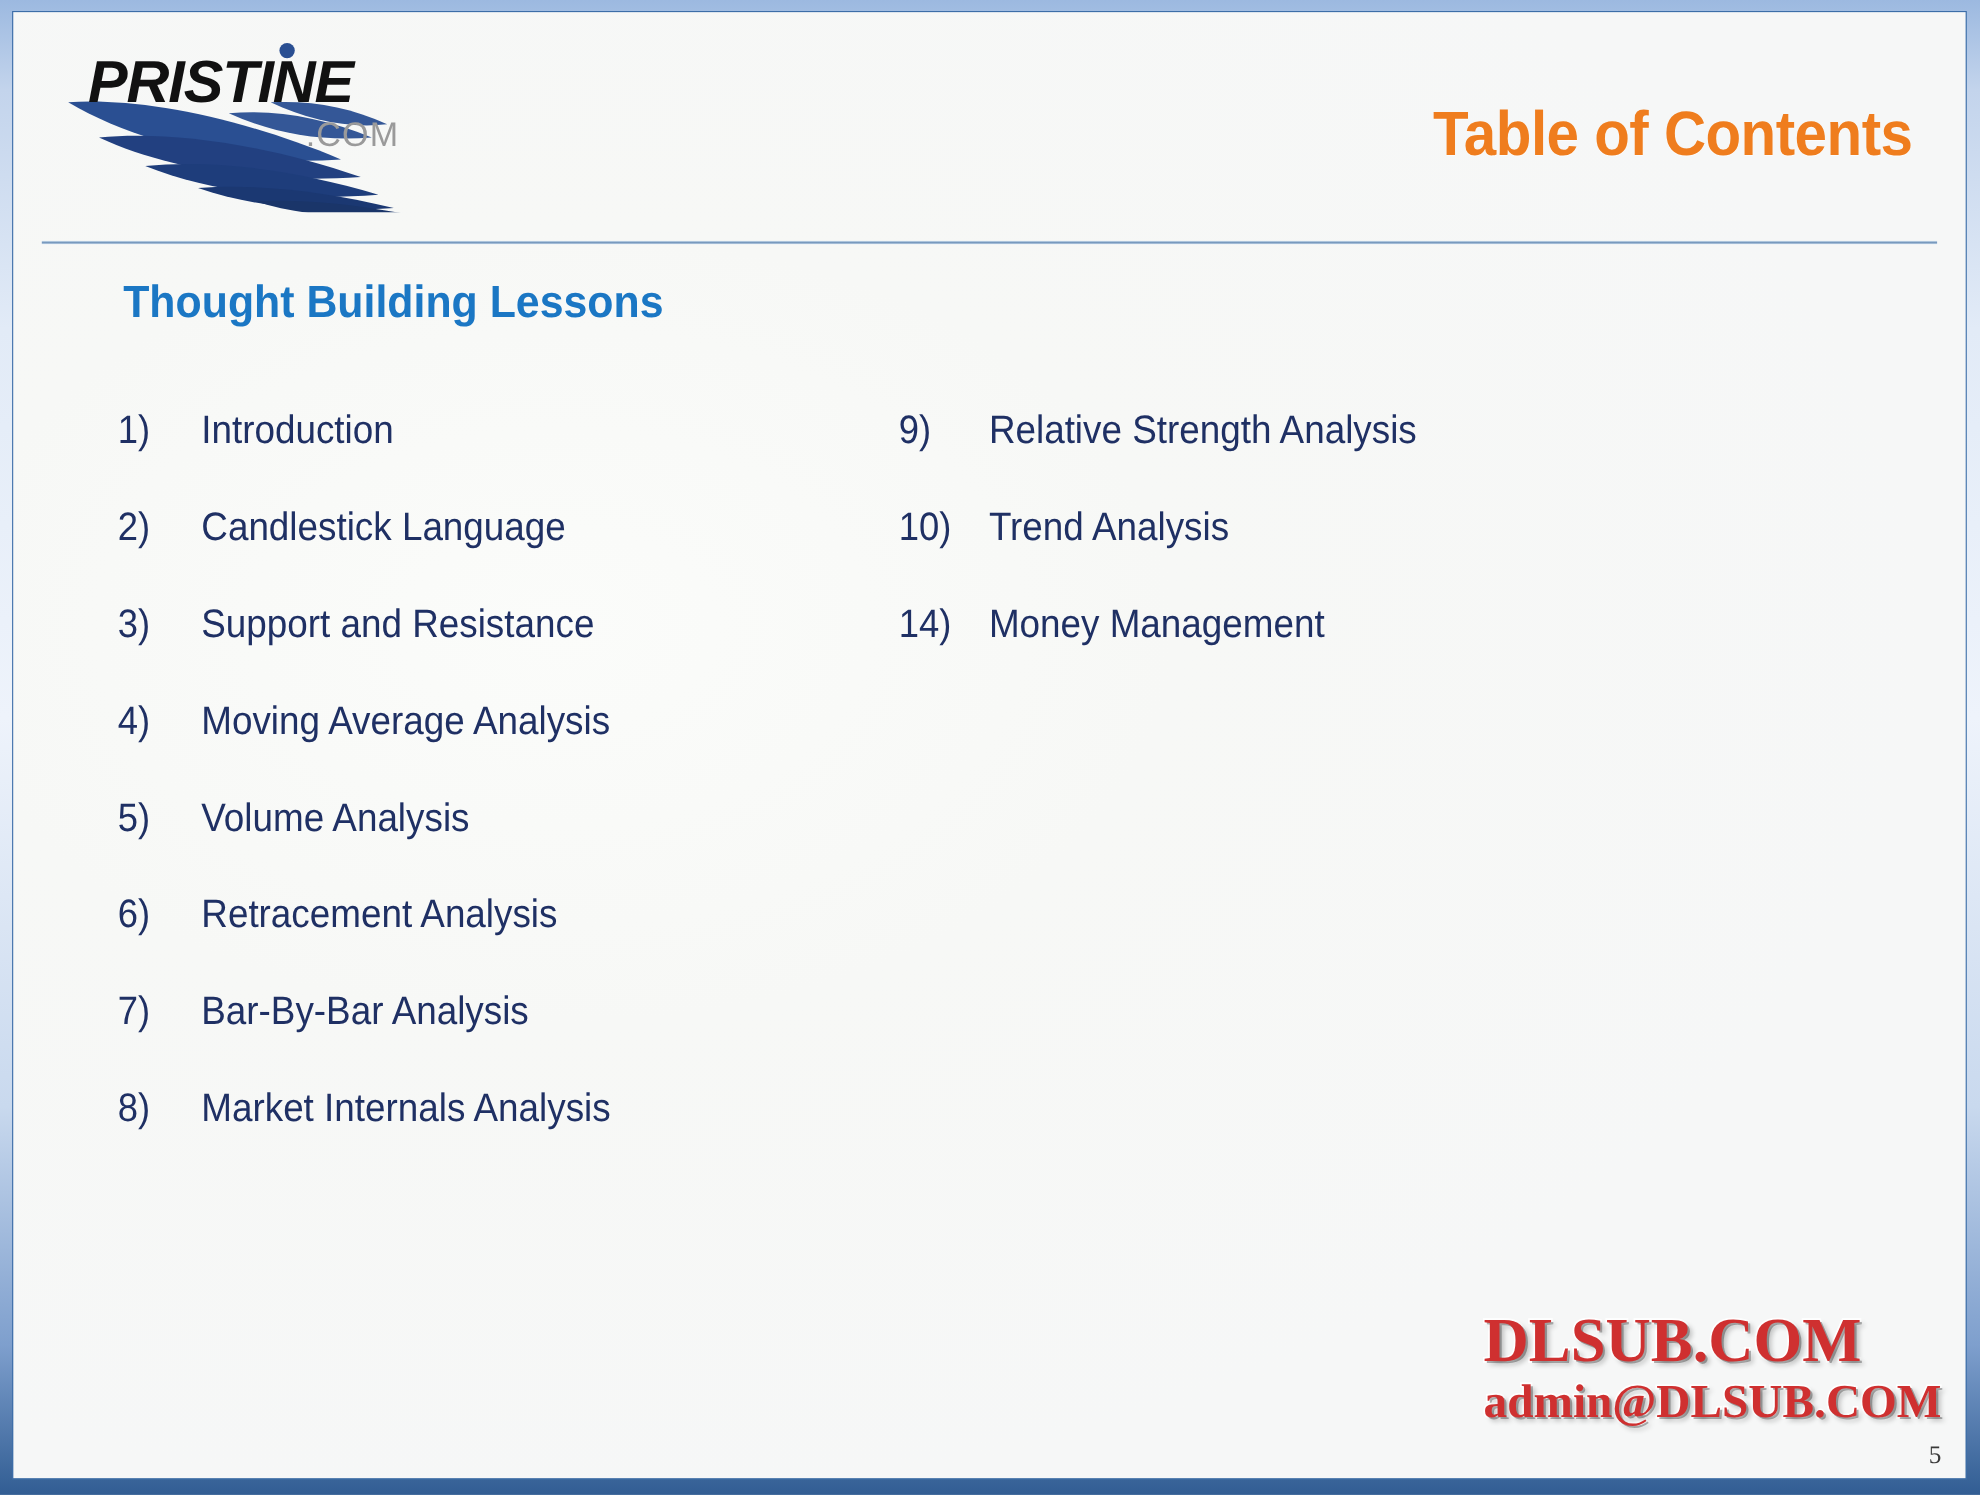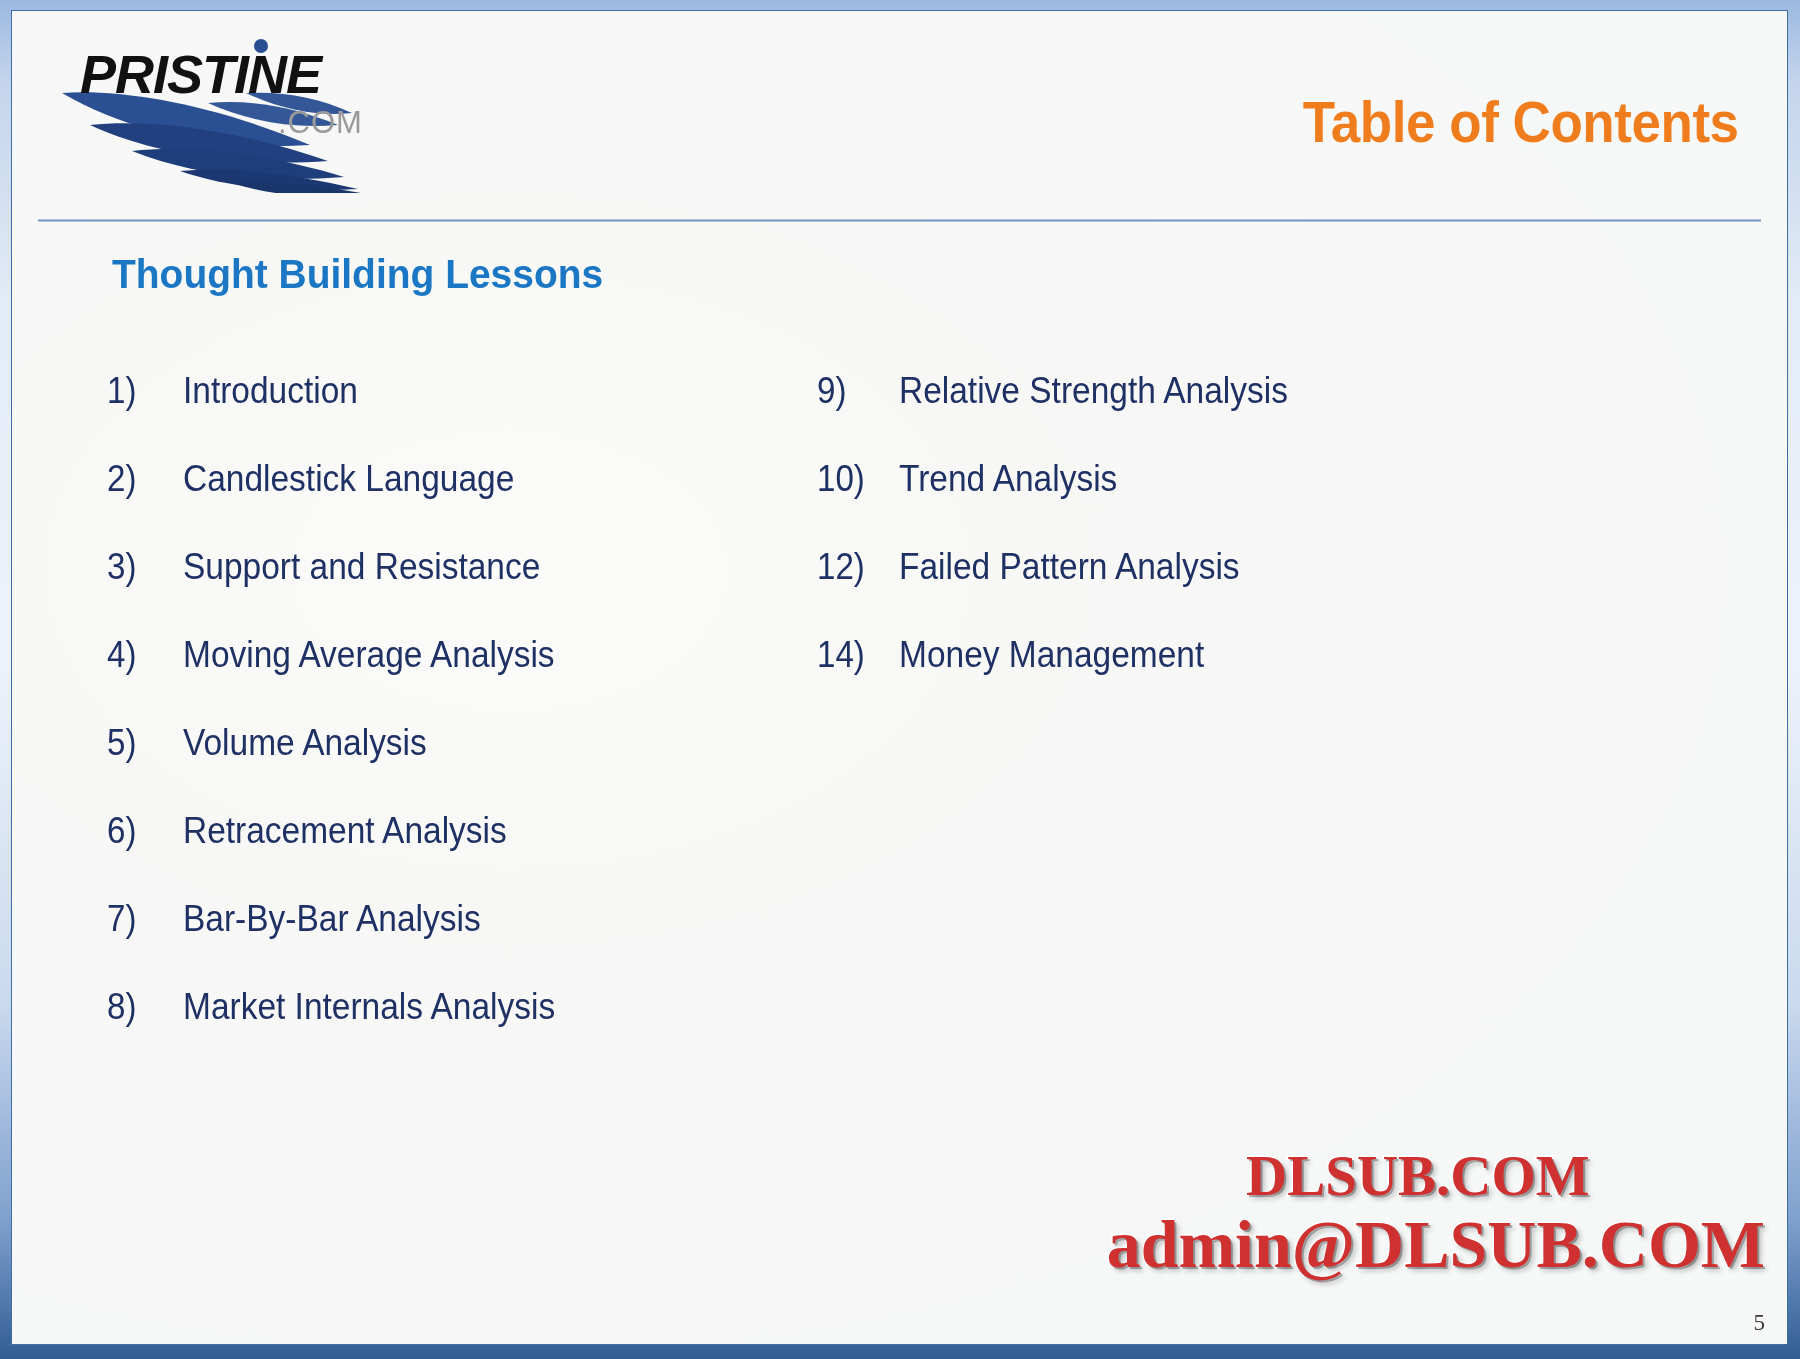--- a/index.html
+++ b/index.html
@@ -144,38 +144,38 @@
     font-size: 36px;
     color: #1f3064;
     transform: scaleX(0.93);
     transform-origin: left center;
   }
 
   
   #watermark {
     position: absolute;
     right: 22px;
-    bottom: 66px;
-    text-align: center;
+    bottom: 48px;
+    text-align: left;
     font-family: "Liberation Serif", serif;
     font-weight: bold;
     color: #cf3030;
     line-height: 1.0;
     pointer-events: none;
   }
   .wm-line {
     display: block;
     -webkit-text-stroke: 3px #ffffff;
     paint-order: stroke fill;
     text-shadow:
        2px 2px 0 rgba(0,0,0,0.30),
        4px 4px 5px rgba(0,0,0,0.22);
   }
   #wm-line-1 { font-size: 57px; margin-right: 36px; margin-bottom: 6px; }
-  #wm-line-2 { font-size: 68px; font-family: Liberation Serif, serif; }
+  #wm-line-2 { font-size: 43px; font-family: Liberation Serif, serif; }
 
   
   #page-number {
     position: absolute;
     right: 22px;
     bottom: 8px;
     font-family: "Liberation Serif", serif;
     font-size: 23px;
     color: #3a3a3a;
   }
@@ -259,24 +259,20 @@
       <div class="toc-col" id="toc-col-right">
         <div class="toc-item">
           <span class="toc-num">9)</span>
           <span class="toc-label">Relative Strength Analysis</span>
         </div>
         <div class="toc-item">
           <span class="toc-num">10)</span>
           <span class="toc-label">Trend Analysis</span>
         </div>
         <div class="toc-item">
-          <span class="toc-num">12)</span>
-          <span class="toc-label">Failed Pattern Analysis</span>
-        </div>
-        <div class="toc-item">
           <span class="toc-num">14)</span>
           <span class="toc-label">Money Management</span>
         </div>
       </div>
     </div>
 
     <div id="watermark">
       <span class="wm-line" id="wm-line-1">DLSUB.COM</span>
       <span class="wm-line" id="wm-line-2">admin@DLSUB.COM</span>
     </div>

